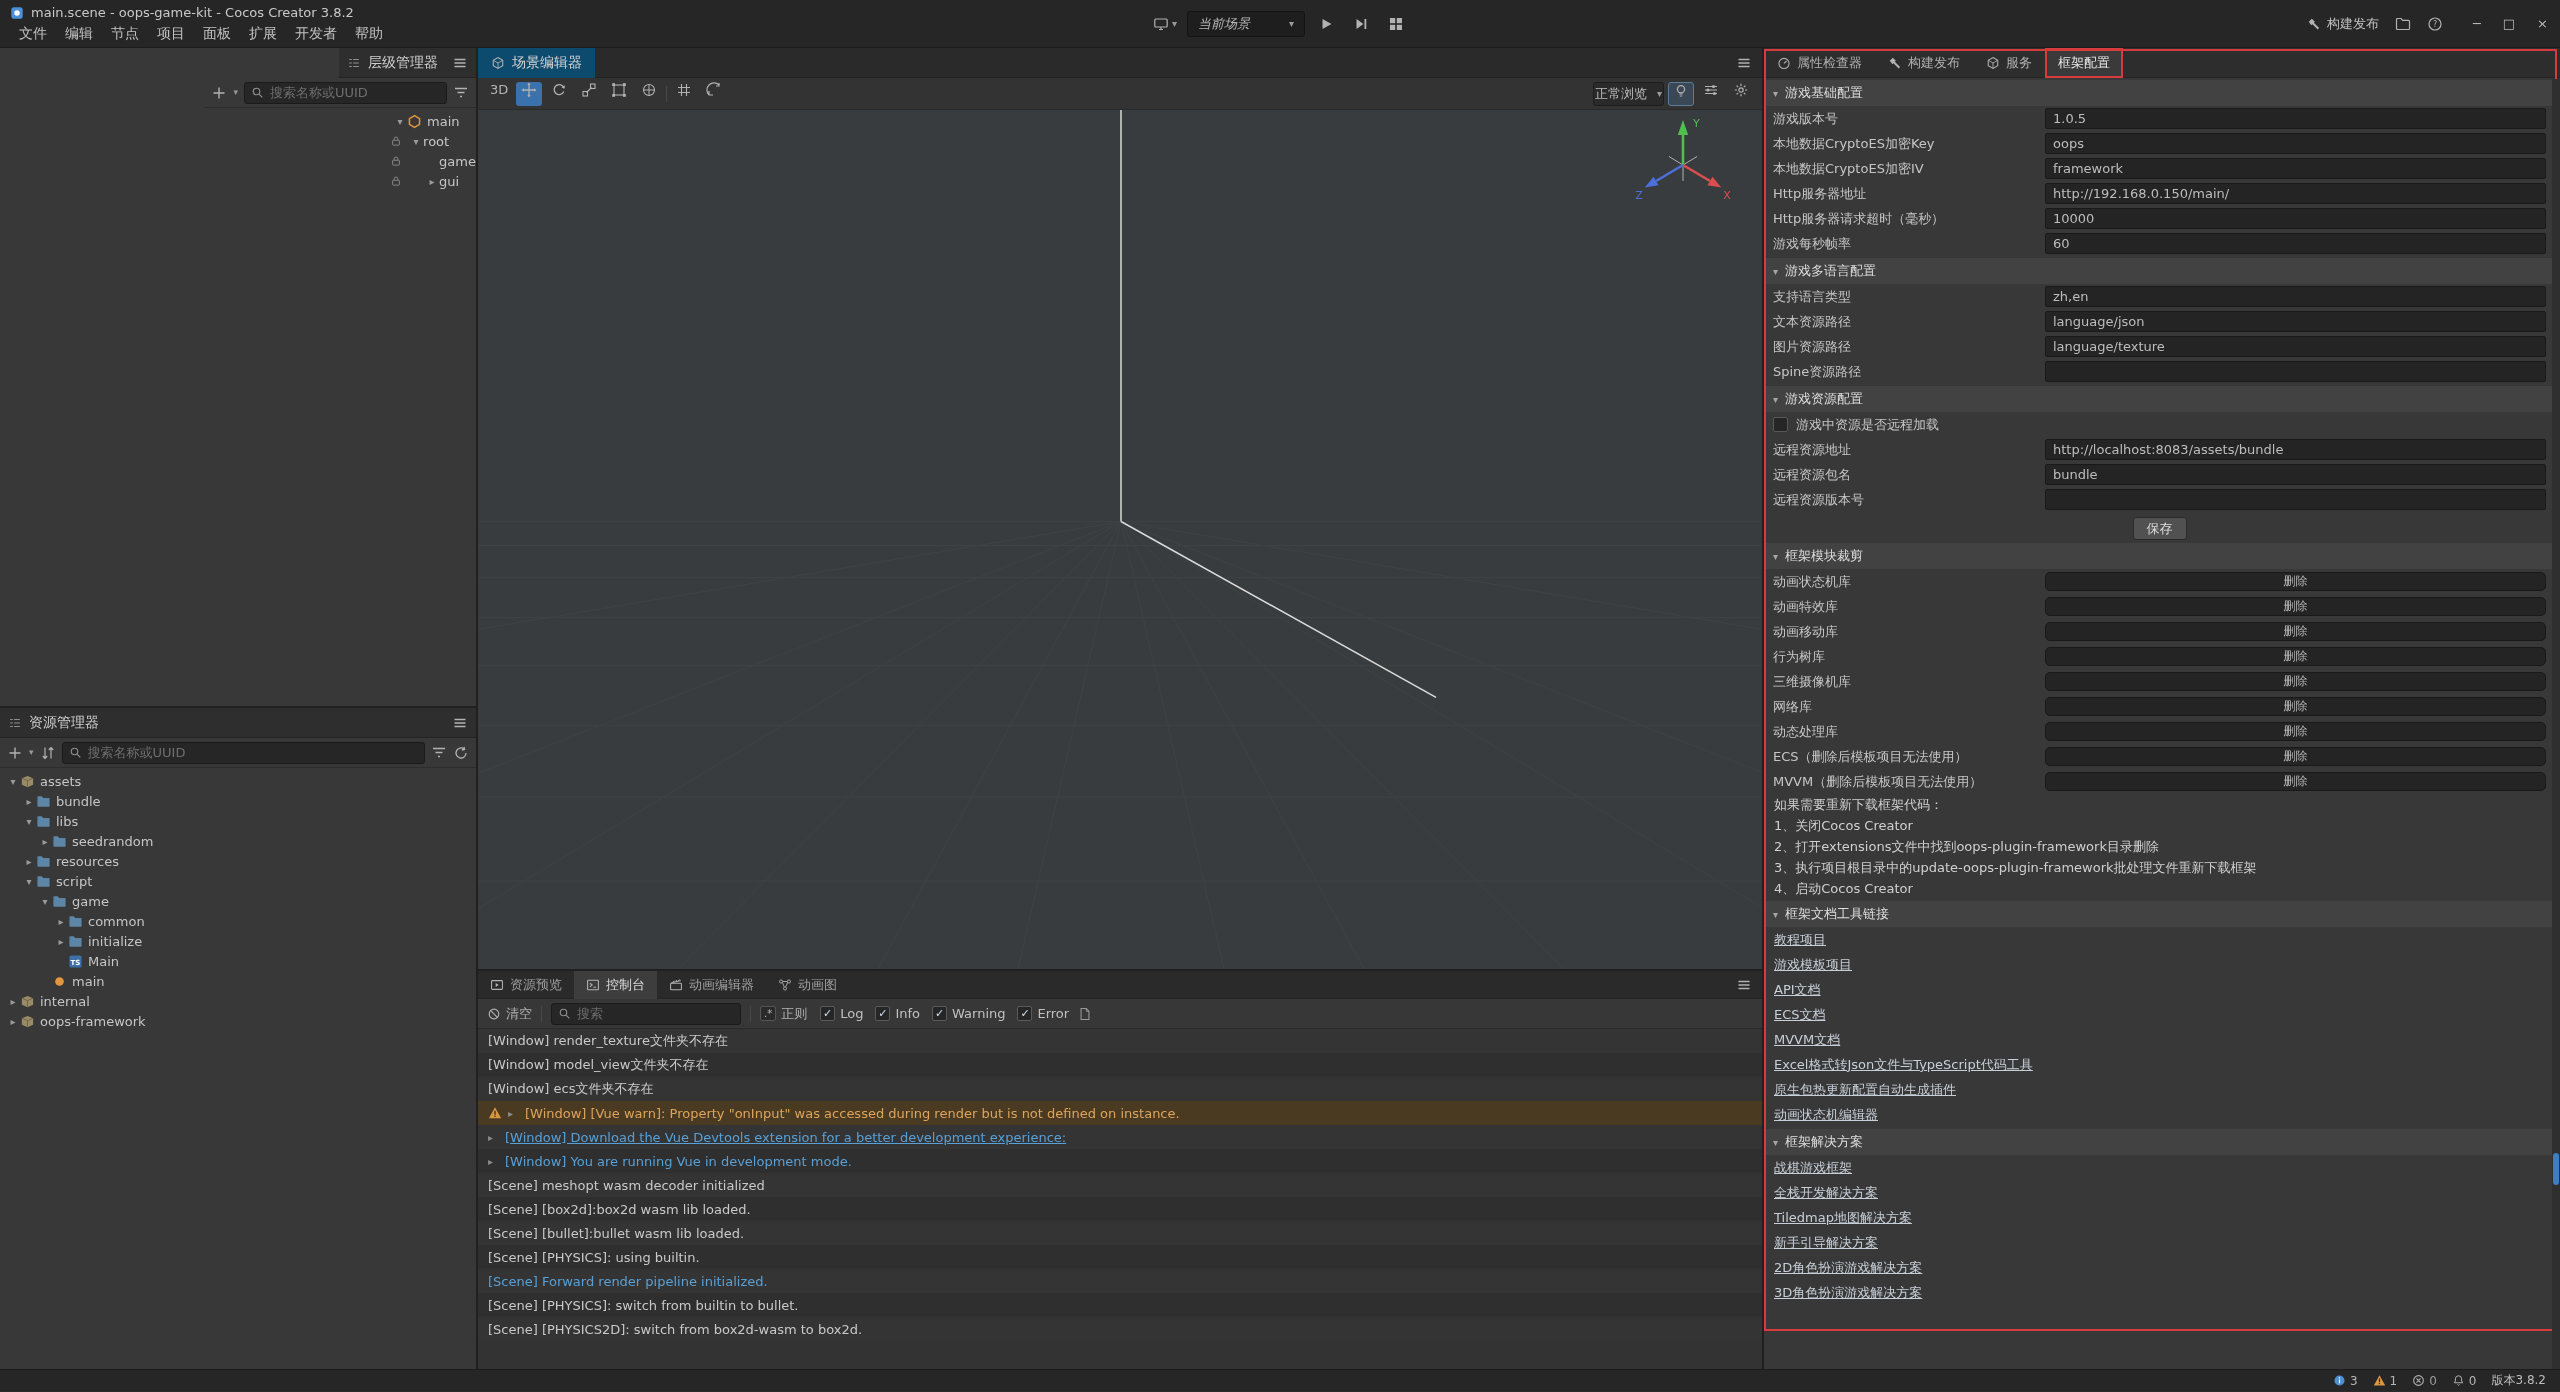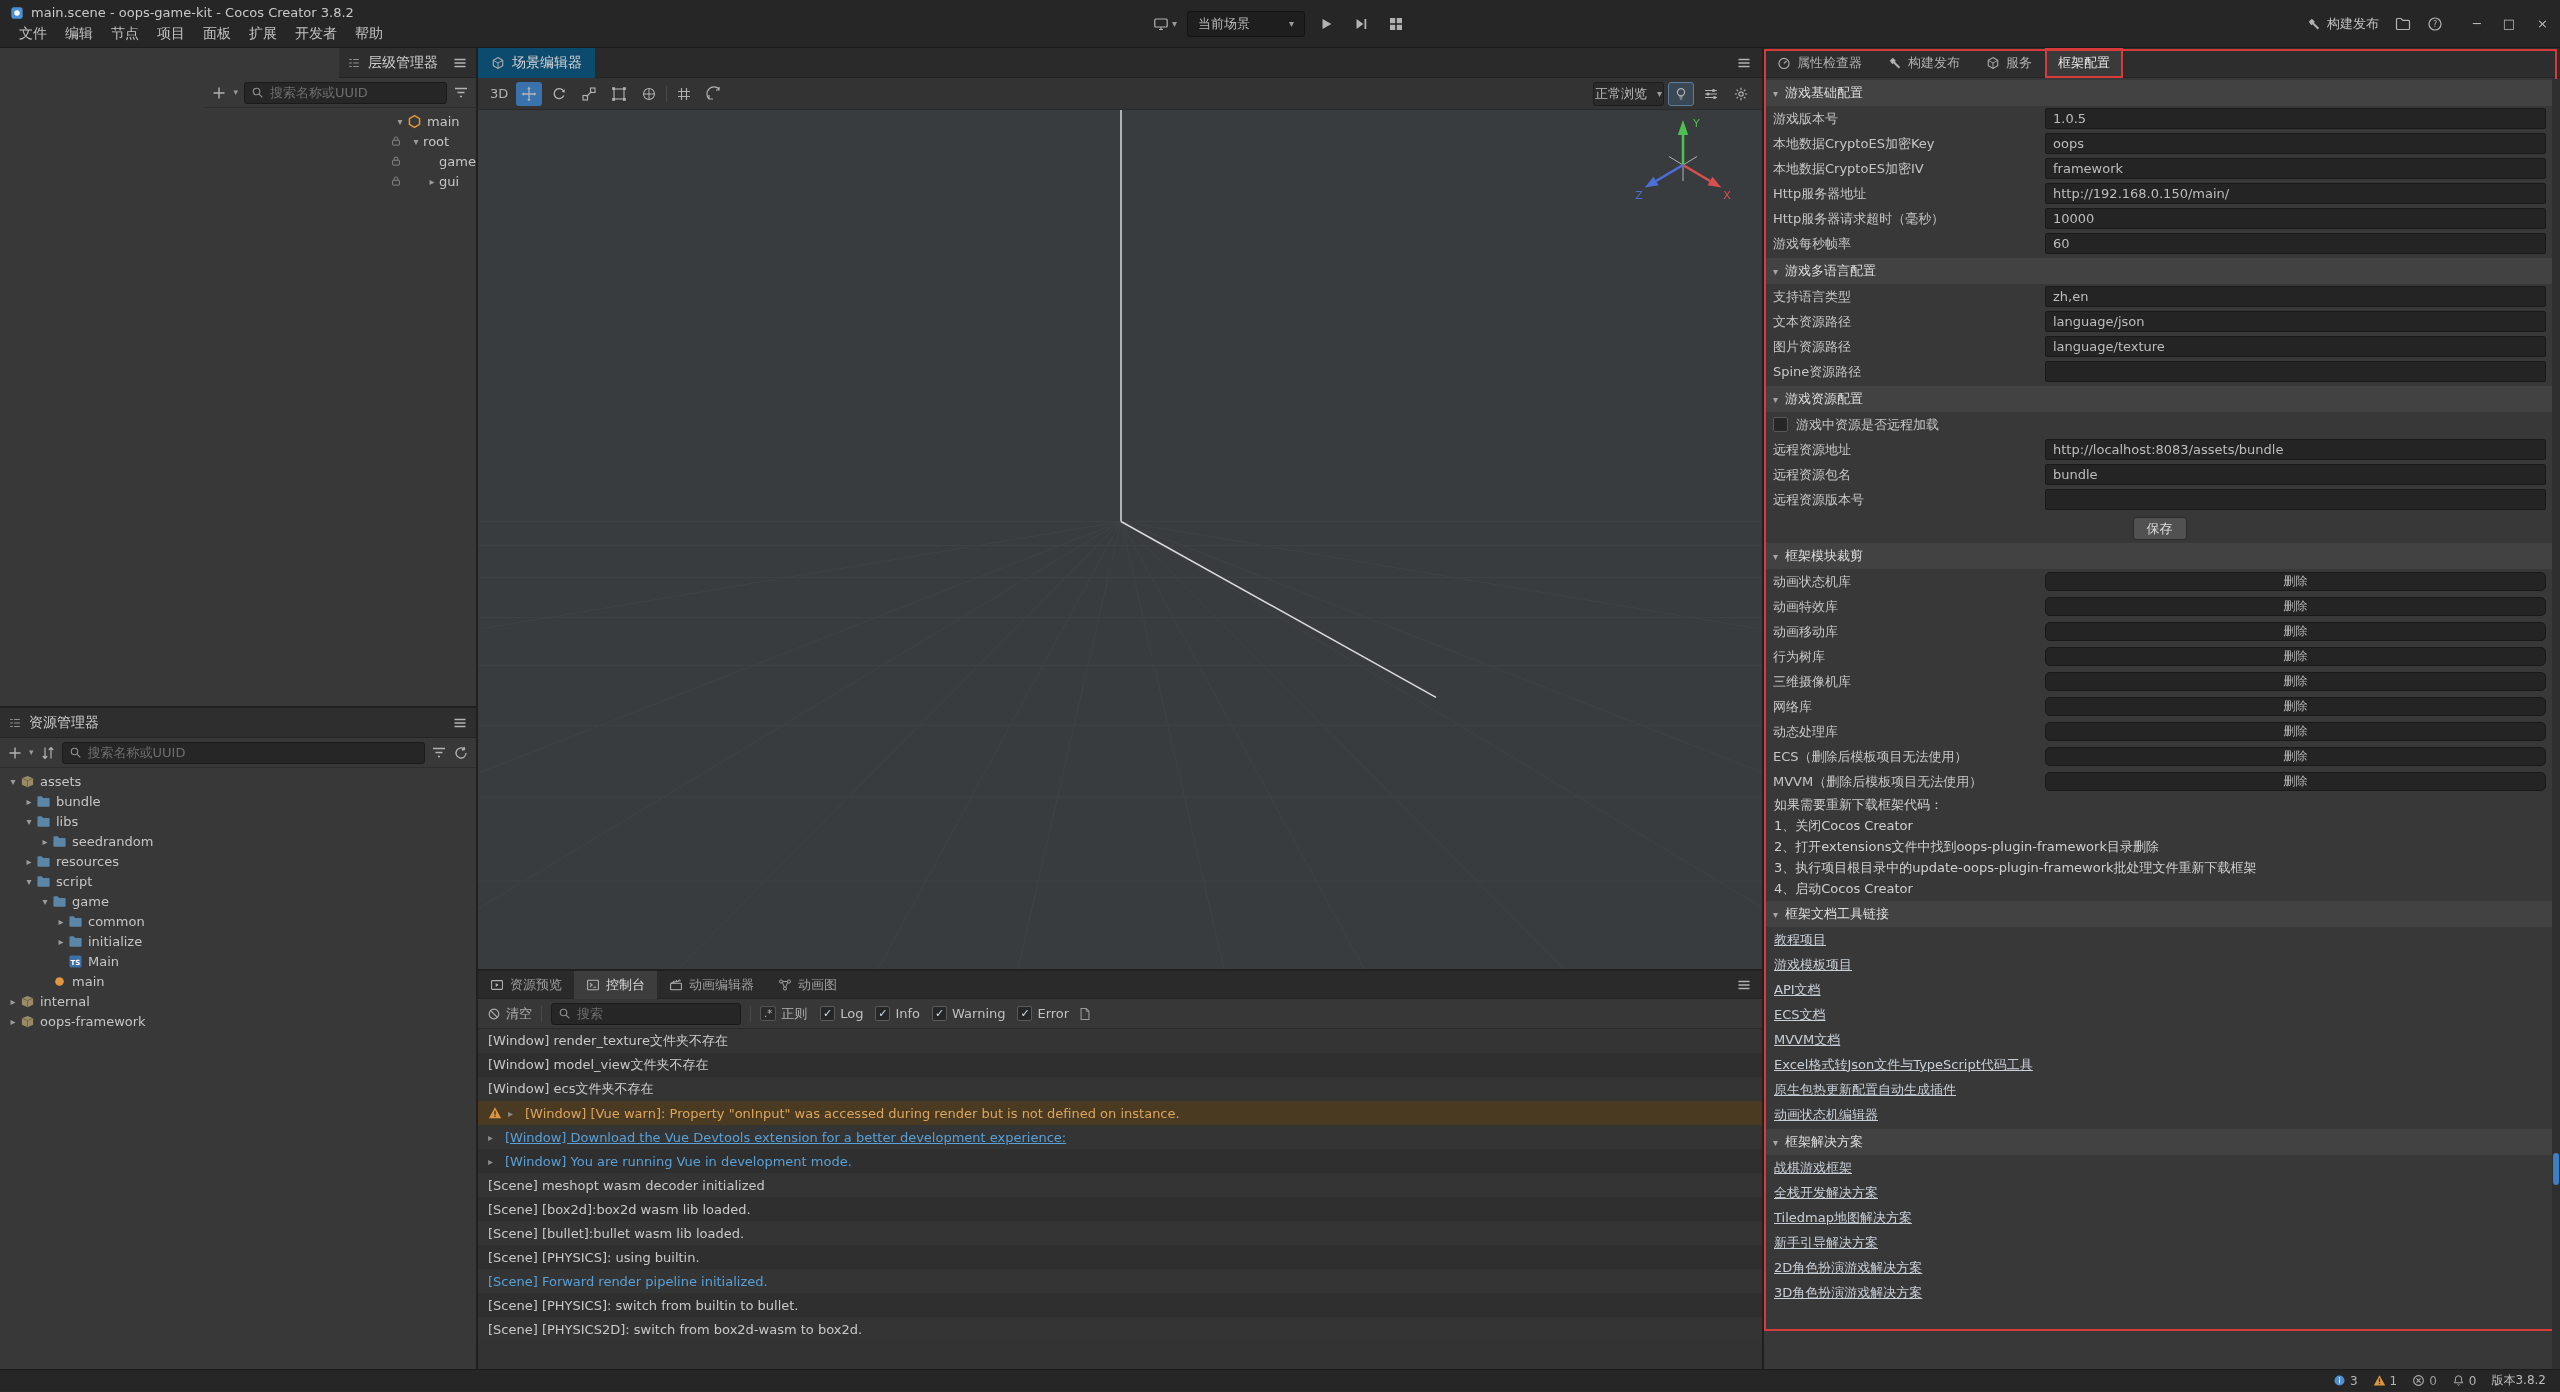--- a/index.html
+++ b/index.html
@@ -16,21 +16,21 @@
   .vsep { width:1px; height:16px; background:#484848; flex:none; }
 
   
   .titlebar { height:48px; background:#262626; border-bottom:1px solid #1b1b1b; display:flex; justify-content:space-between; position:relative; flex:none; }
   .tb-left { display:flex; flex-direction:column; justify-content:space-between; padding:5px 0 3px 10px; }
   .title-row { display:flex; align-items:center; gap:7px; font-size:13px; color:#c9c9c9; }
   .menus { display:flex; font-size:14px; color:#c2c2c2; }
   .menu-item { padding:1px 9px; cursor:default; }
   .tb-center { position:absolute; left:50%; top:0; height:48px; transform:translateX(-50%); display:flex; align-items:center; gap:7px; }
   .tool-btn { height:26px; min-width:28px; display:flex; align-items:center; justify-content:center; gap:3px; color:#a9a9a9; border-radius:3px; padding:0 3px; }
-  .scene-select { background:#1e1e1e; border:1px solid #141414; border-radius:3px; height:25px; display:flex; align-items:center; justify-content:space-between; gap:12px; padding:12px 10px; font-size:13px; color:#b9b9b9; min-width:118px; }
+  .scene-select { background:#1e1e1e; border:1px solid #141414; border-radius:3px; height:25px; display:flex; align-items:center; justify-content:space-between; gap:12px; padding:12px 10px; font-size:13px; color:#b9b9b9; min-width:118px;font-style:italic; }
   .tb-right { display:flex; align-items:center; gap:16px; padding-right:12px; }
   .build-btn { display:flex; align-items:center; gap:6px; font-size:13px; color:#c2c2c2; }
   .win-controls { display:flex; gap:22px; font-size:13px; color:#b8b8b8; margin-left:14px; }
 
   
   .main { flex:1; display:flex; min-height:0; }
   .col-left { width:478px; flex:none; display:flex; flex-direction:column; border-right:2px solid #202020; background:#383838; }
   .panel { display:flex; flex-direction:column; min-height:0; background:#383838; }
   .hierarchy { height:660px; flex:none; border-bottom:2px solid #202020;align-items:flex-end; }
   .assets { flex:1; }
@@ -47,21 +47,21 @@
   .trow .arrow { width:14px; flex:none; text-align:center; color:#9b9b9b; font-size:10px; }
   .trow .nico { width:15px; height:15px; margin-right:5px; }
   .tlabel { white-space:nowrap; }
 
   .col-center { flex:1; min-width:0; display:flex; flex-direction:column; border-right:2px solid #202020; }
   .scene-panel { flex:1; min-height:0; display:flex; flex-direction:column; background:#333; }
   .scene-tabbar { height:30px; flex:none; background:#2a2a2a; border-bottom:1px solid #222; display:flex; align-items:center; }
   .scene-tab { height:30px; display:flex; align-items:center; gap:7px; padding:0 13px; background:#0c4a6e; color:#d2d2d2; font-size:14px; }
   .mright { margin-right:10px; }
   .scene-toolbar { height:32px; flex:none; background:#333; border-bottom:1px solid #292929; display:flex; align-items:center; gap:4px; padding:0 8px; }
-  .sbtn { height:24px; min-width:26px; border-radius:3px; display:flex; align-items:center; justify-content:center; color:#b4b4b4; font-size:13px; padding:0 4px; }
+  .sbtn { height:24px; min-width:26px; border-radius:3px; display:flex; justify-content:center; color:#b4b4b4; font-size:13px; padding:0 4px; }
   .sbtn.active { background:#3a72ad; color:#fff; }
   .sbtn.boxed { border:1px solid #5a7d9b; background:#3a4754; }
   .view-select { height:24px; display:flex; align-items:center; gap:10px; padding:0 1px; background:#2a2a2a; border:1px solid #1d1d1d; border-radius:3px; font-size:13px; color:#b9b9b9; }
   .viewport { flex:1; position:relative; background:#393c3e; overflow:hidden; }
   .vp-grid { position:absolute; inset:0; width:100%; height:100%; }
   .gizmo { position:absolute; top:0; right:24px; width:110px; height:110px; }
 
   .console { height:400px; flex:none; display:flex; flex-direction:column; background:#333; border-top:2px solid #202020; }
   .console-tabbar { height:28px; flex:none; background:#2a2a2a; border-bottom:1px solid #232323; display:flex; align-items:center; }
   .ctabs { display:flex; height:28px; }

